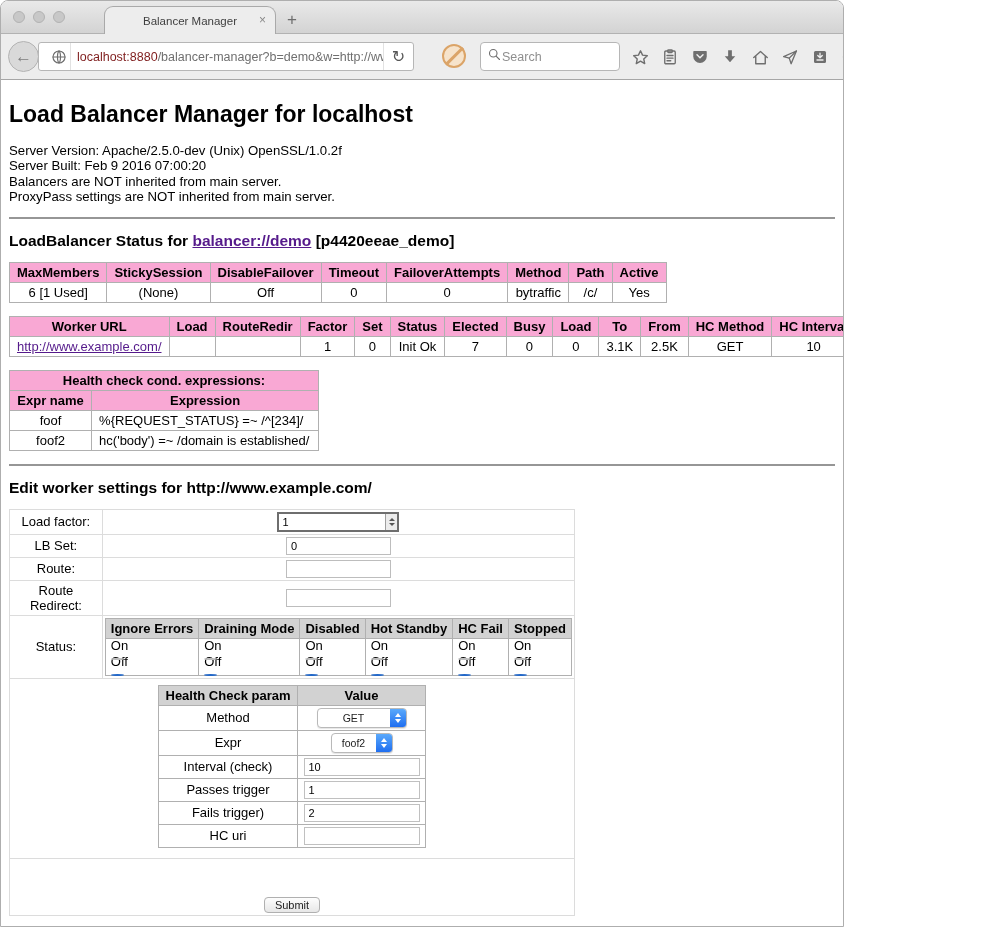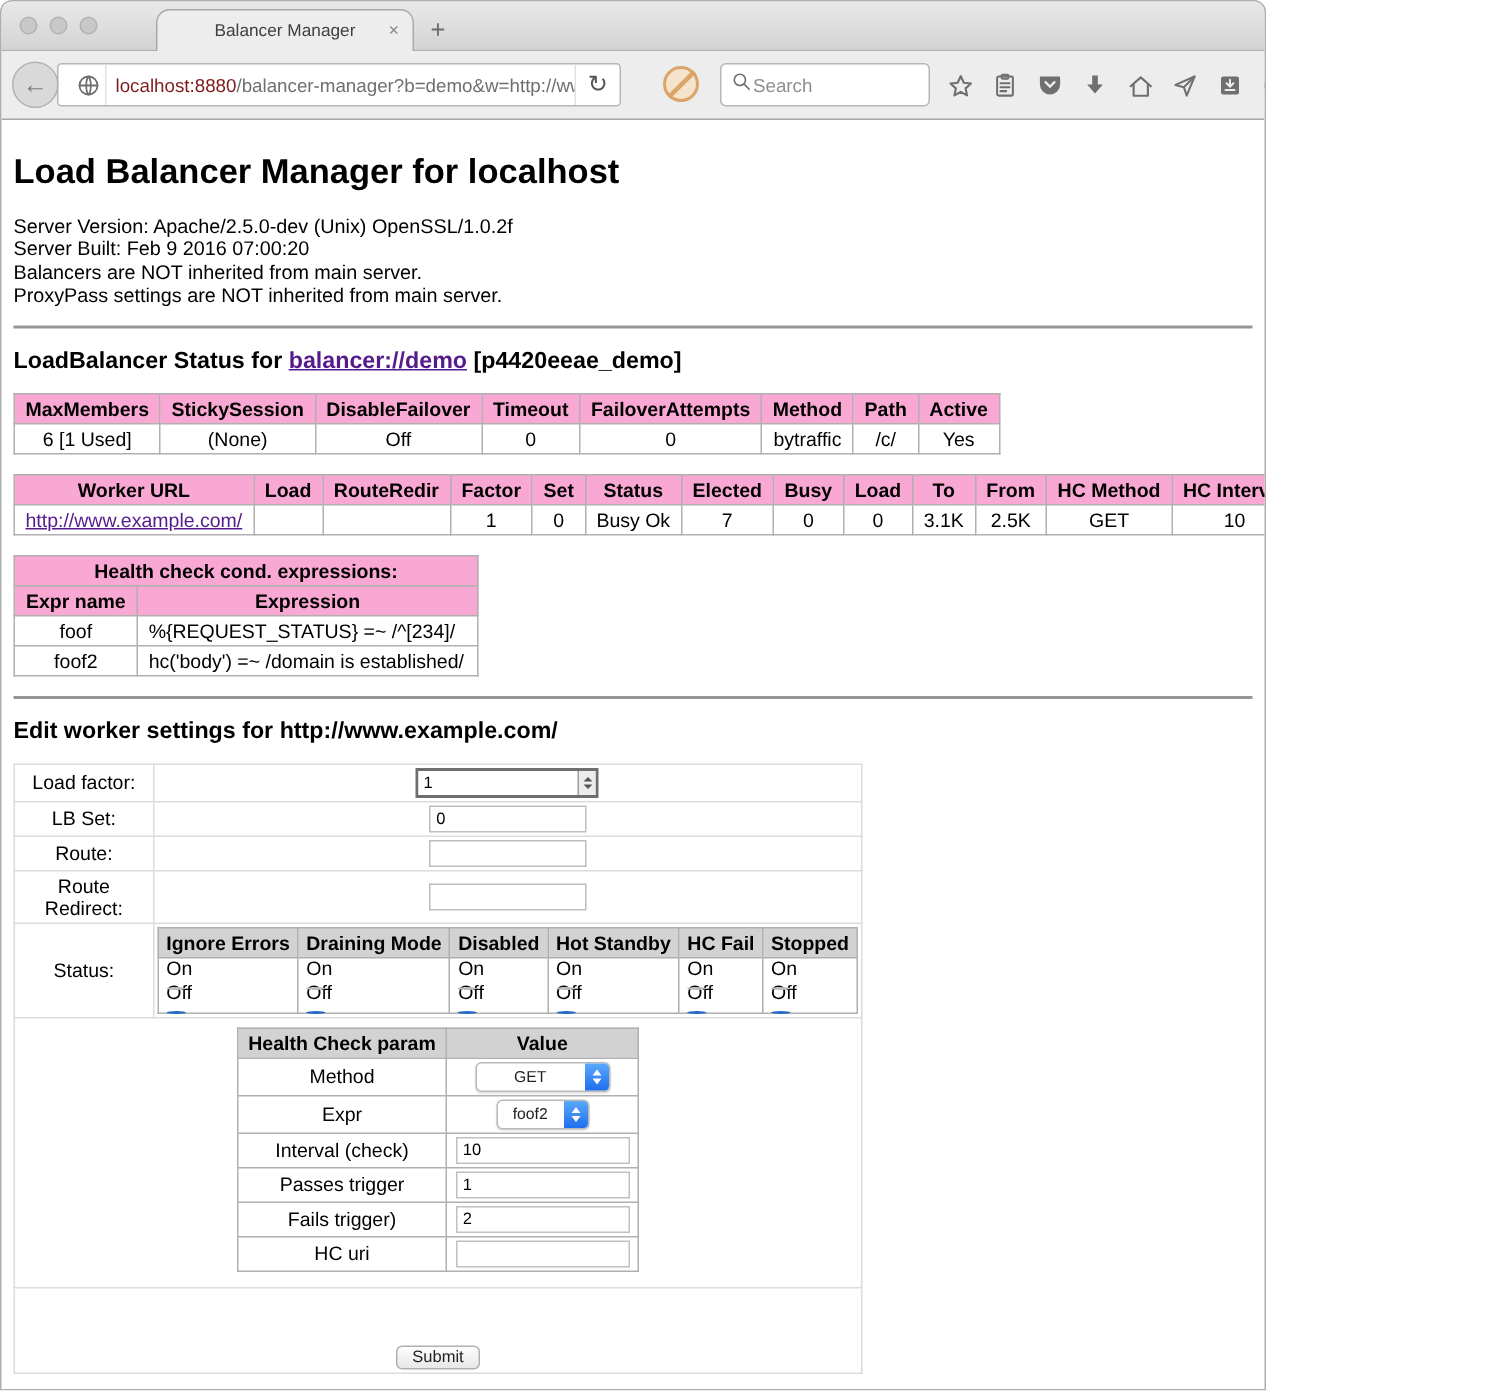--- a/index.html
+++ b/index.html
@@ -295,21 +295,21 @@
         <th>None</th>
         <th>HC uri</th>
 
       </tr>
       <tr>
         <td class="urlcell"><a href="#">http://www.example.com/</a></td>
         <td></td>
         <td></td>
         <td>1</td>
         <td>0</td>
-        <td>Busy Ok</td>
+        <td>Init Ok</td>
         <td>7</td>
         <td>0</td>
         <td>0</td>
         <td>3.1K</td>
         <td>2.5K</td>
         <td>GET</td>
         <td>10</td>
         <td>1 (0)</td>
         <td>2 (0)</td>
         <td></td>

